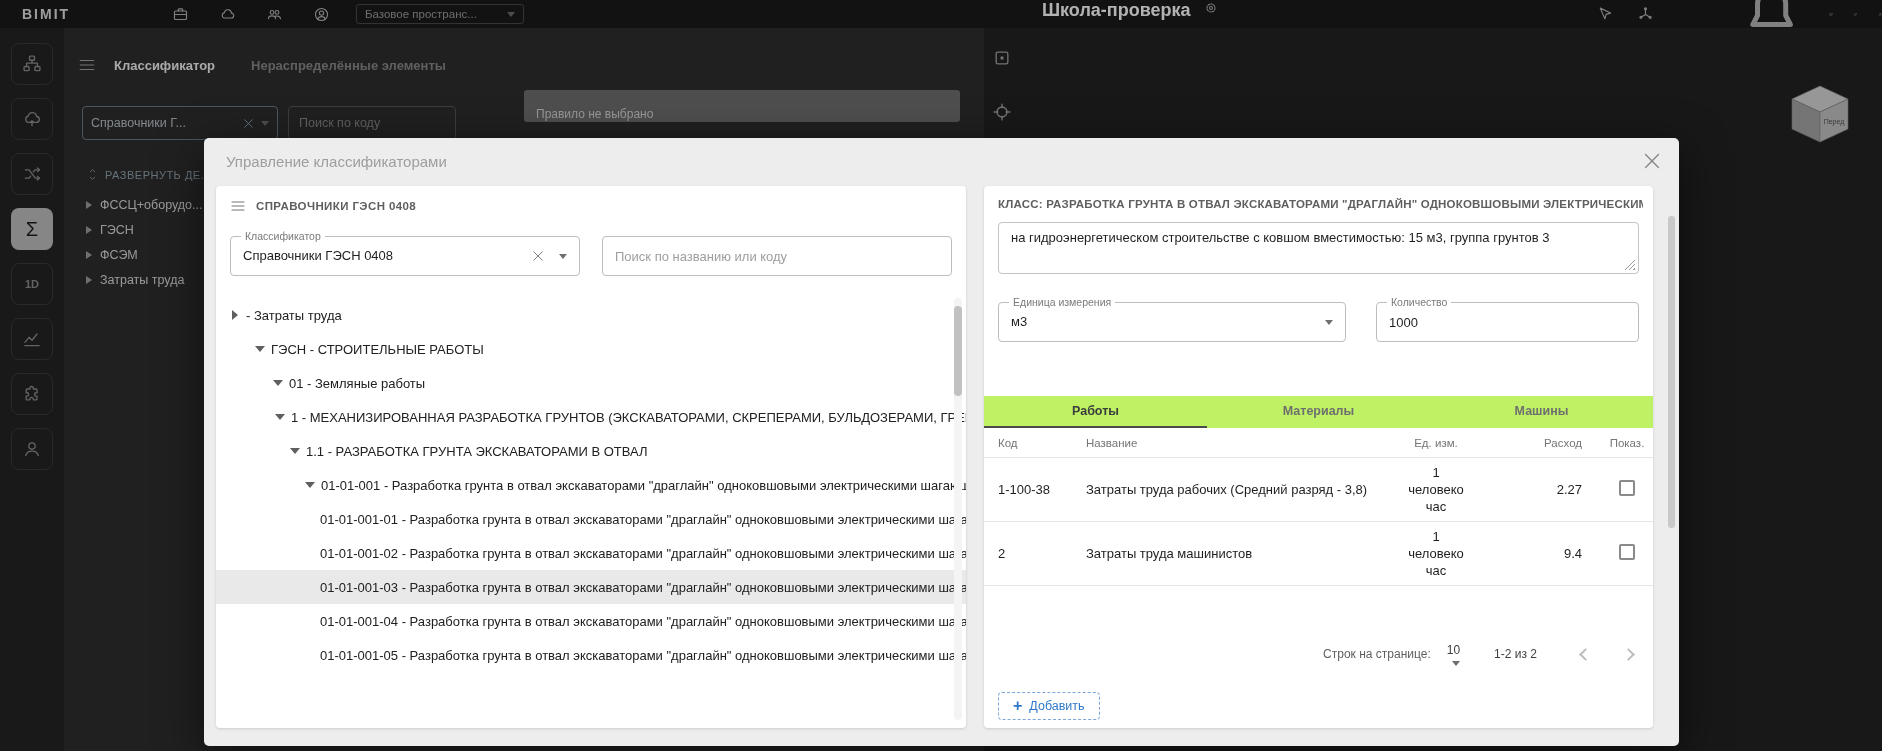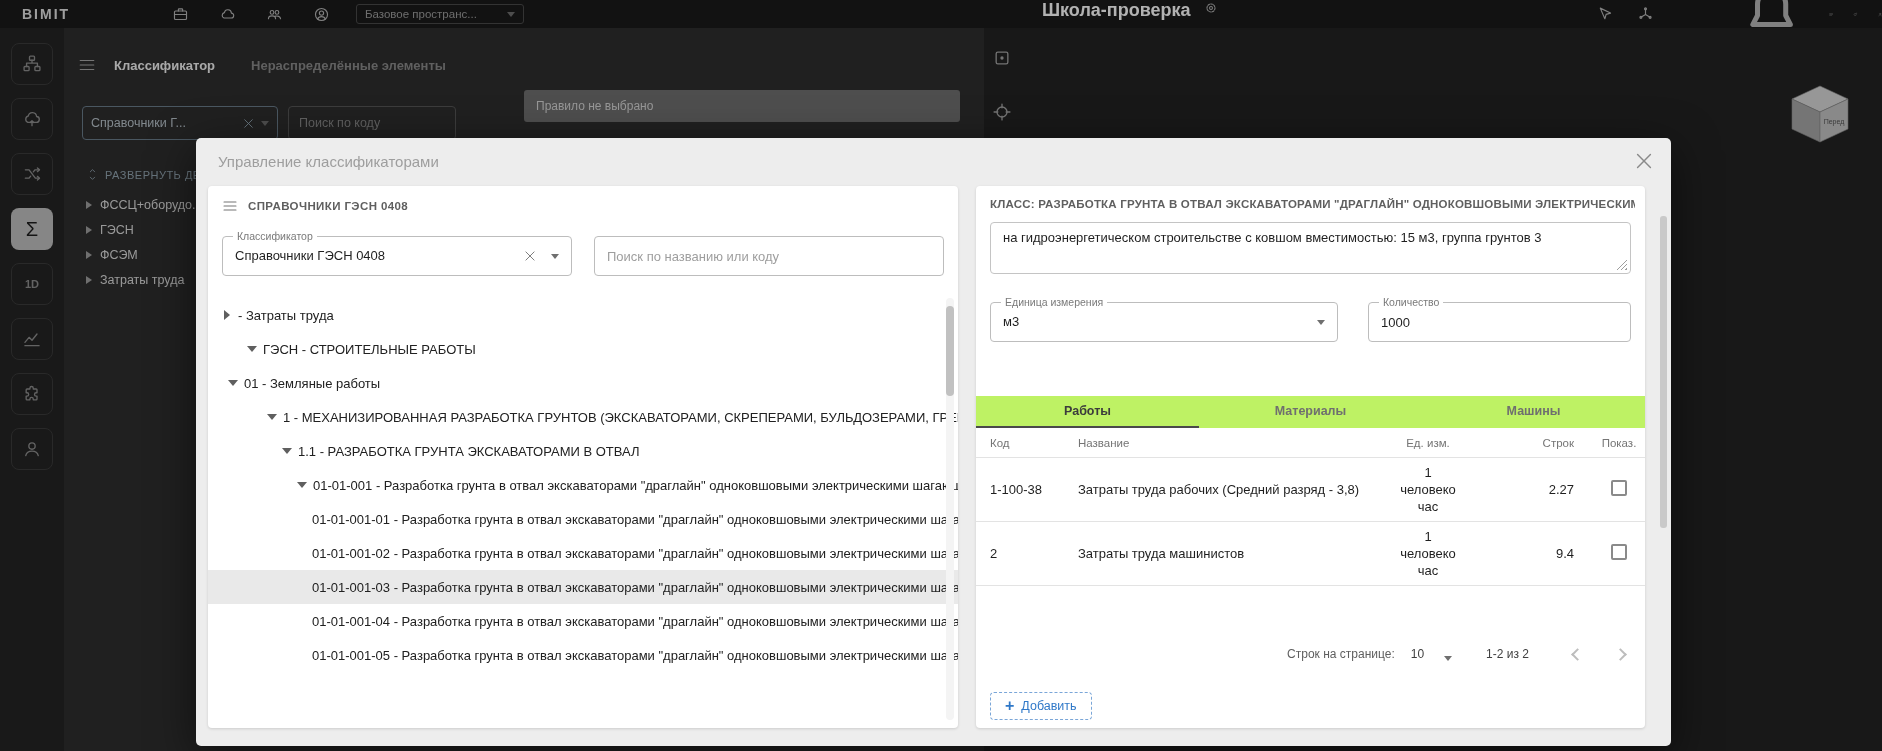--- a/index.html
+++ b/index.html
@@ -34,38 +34,38 @@
   .panel-menu { position:absolute; left:14px; top:28px; width:18px; height:18px; color:#a8a8a8; }
   .bg-tabs { position:absolute; left:50px; top:30px; display:flex; gap:36px; font-size:13px; font-weight:bold; }
   .bg-tab-active { color:#f2f2f2; }
   .bg-tab { color:#8a8a8a; }
   .bg-combo { position:absolute; left:18px; top:78px; width:196px; height:34px; border:1px solid #6b7d8c; border-radius:4px; display:flex; align-items:center; padding:0 8px; color:#b9c3cb; font-size:12.5px; gap:6px; }
   .bg-combo .val { flex:1; white-space:nowrap; overflow:hidden; }
   .bg-combo .xic { width:13px; height:13px; color:#9db1bf; flex:none; }
   .bg-search { position:absolute; left:224px; top:78px; width:168px; height:34px; border:1px solid #565656; border-radius:4px; }
   .bg-search input { width:100%; height:100%; background:transparent; border:none; outline:none; padding:0 10px; font-family:inherit; font-size:12.5px; color:#b8b8b8; }
   .bg-search input::placeholder { color:#8a8a8a; }
-  .rule-bar { position:absolute; left:460px; top:62px; width:436px; height:32px; background:#707070; border-radius:3px; line-height:32px; padding:0 12px; color:#d8d8d8; font-size:12px; }
+  .rule-bar { position:absolute; left:460px; top:62px; width:436px; height:32px; background:#707070; border-radius:3px; line-height:32px; padding:8px 12px; color:#d8d8d8; font-size:12px; }
   .bg-expand { position:absolute; left:22px; top:140px; display:flex; align-items:center; gap:6px; color:#93a5b1; font-size:11px; letter-spacing:.5px; }
   .bg-expand .tb-icon { width:13px; height:13px; }
   .bg-tree { position:absolute; left:14px; top:164px; right:0; }
   .bgrow { height:25px; display:flex; align-items:center; gap:8px; color:#dcdcdc; font-size:12.5px; padding-left:8px; }
   .bgarrow { width:0; height:0; border-top:4.5px solid transparent; border-bottom:4.5px solid transparent; border-left:6px solid #a0a0a0; flex:none; }
 
   
   .viewport { position:absolute; left:984px; top:28px; right:0; bottom:0; background:#232323; }
   .vp-ic1 { position:absolute; left:8px; top:20px; width:20px; height:20px; color:#a5a5a5; }
   .vp-ic2 { position:absolute; left:8px; top:74px; width:20px; height:20px; color:#a5a5a5; }
   .cube { position:absolute; right:26px; top:50px; width:72px; height:72px; }
 
   
   .backdrop { position:absolute; inset:0; background:rgba(0,0,0,.30); z-index:5; }
 
   
-  .modal { position:absolute; left:196px; top:138px; width:1475px; height:608px; background:#ededed; border-radius:5px; box-shadow:0 12px 46px rgba(0,0,0,.55); z-index:10; }
+  .modal { position:absolute; left:204px; top:138px; width:1475px; height:608px; background:#ededed; border-radius:5px; box-shadow:0 12px 46px rgba(0,0,0,.55); z-index:10; }
   .modal-title { position:absolute; left:22px; top:15px; font-size:15px; color:#9e9e9e; }
   .modal-close { position:absolute; right:16px; top:12px; width:22px; height:22px; color:#8a8a8a; }
   .modal-body { position:absolute; left:12px; top:48px; right:26px; bottom:18px; display:flex; gap:18px; }
   .card { background:#ffffff; border-radius:4px; box-shadow:0 1px 3px rgba(0,0,0,.14); position:relative; }
   .left-card { width:750px; flex:none; }
   .right-card { flex:1; }
 
   
   .card-head { position:absolute; left:14px; top:12px; display:flex; align-items:center; gap:10px; color:#5f5f5f; font-size:11.5px; font-weight:bold; letter-spacing:.4px; }
   .card-head .tb-icon { width:16px; height:16px; color:#757575; }
@@ -78,21 +78,21 @@
   .field input { width:100%; height:100%; border:none; outline:none; background:transparent; font-family:inherit; font-size:13px; color:#1f1f1f; padding:0 12px; }
   .field input::placeholder { color:#9e9e9e; }
 
   .tree { position:absolute; left:0; right:0; top:112px; bottom:8px; overflow:hidden; }
   .trow { height:34px; display:flex; align-items:center; font-size:13px; color:#212121; cursor:default; }
   .trow.sel { background:#e9e9e9; }
   .tlabel { white-space:nowrap; overflow:hidden; padding-right:14px; }
   .tw { width:10px; height:10px; margin-right:6px; position:relative; flex:none; }
   .tw.exp::before { content:""; position:absolute; top:2px; left:0; border-left:5px solid transparent; border-right:5px solid transparent; border-top:6px solid #5f5f5f; }
   .tw.col::before { content:""; position:absolute; top:0; left:2px; border-top:5px solid transparent; border-bottom:5px solid transparent; border-left:6px solid #5f5f5f; }
-  .lv0{padding-left:14px}.lv1{padding-left:39px}.lv2{padding-left:20px}.lv3{padding-left:59px}.lv4{padding-left:74px}.lv5{padding-left:89px}.lv6{padding-left:104px}
+  .lv0{padding-left:14px}.lv1{padding-left:39px}.lv2{padding-left:57px}.lv3{padding-left:59px}.lv4{padding-left:74px}.lv5{padding-left:89px}.lv6{padding-left:104px}
   .tree-scroll { position:absolute; right:4px; top:0; bottom:0; width:8px; background:#f4f4f4; border-radius:4px; }
   .tree-scroll .thumb { position:absolute; top:8px; width:8px; height:90px; background:#c1c1c1; border-radius:4px; }
 
   
   .class-head { position:absolute; left:14px; right:10px; top:12px; font-size:11.5px; font-weight:bold; color:#5f5f5f; letter-spacing:.2px; white-space:nowrap; overflow:hidden; }
   .desc-box { position:absolute; left:14px; right:14px; top:36px; height:52px; border:1px solid #c4c4c4; border-radius:4px; padding:6px 12px; font-size:13px; color:#1f1f1f; line-height:17px; overflow:hidden; }
   .resize { position:absolute; right:3px; bottom:3px; width:11px; height:11px; background:repeating-linear-gradient(135deg, transparent 0 2px, #9e9e9e 2px 3px); clip-path:polygon(100% 0, 100% 100%, 0 100%); }
   .fields-row { position:absolute; left:14px; right:14px; top:116px; height:40px; display:flex; gap:30px; }
   .unit-field { flex:none; width:348px; }
   .rtabs { position:absolute; left:0; right:0; top:210px; height:32px; background:#bef264; display:flex; }
@@ -102,21 +102,21 @@
   .tbl-head, .tbl-row { display:grid; grid-template-columns:88px 290px 120px 86px 90px; padding:0 14px; align-items:center; }
   .tbl-head { height:30px; font-size:11.5px; color:#757575; border-bottom:1px solid #e3e3e3; }
   .tbl-row { min-height:64px; font-size:13px; color:#1f1f1f; border-bottom:1px solid #e3e3e3; }
   .c-unit { text-align:center; }
   .c-rate { text-align:right; }
   .c-show { text-align:center; }
   .unit-text { display:inline-block; max-width:64px; text-align:center; line-height:17px; }
   .cb { display:inline-block; width:16px; height:16px; border:2px solid #8a8a8a; border-radius:2px; }
   .pager { position:absolute; right:14px; top:454px; height:28px; display:flex; align-items:center; font-size:12px; color:#5f5f5f; }
   .pager .lbl { margin-right:16px; }
-  .size-sel { display:flex; align-items:flex-end; gap:20px; margin-right:34px; color:#3f3f3f; }
+  .size-sel { display:flex; align-items:flex-end; gap:4px; margin-right:34px; color:#3f3f3f;flex-direction:column; }
   .size-caret { width:0; height:0; border-left:4px solid transparent; border-right:4px solid transparent; border-top:5px solid #6f6f6f; }
   .range { margin-right:44px; color:#3f3f3f; }
   .chev { width:9px; height:9px; border-left:2px solid #bdbdbd; border-bottom:2px solid #bdbdbd; }
   .chev.prev { transform:rotate(45deg); margin-right:34px; }
   .chev.next { transform:rotate(-135deg); margin-right:6px; }
   .add-btn { position:absolute; left:14px; top:506px; height:28px; border:1px dashed #7aa6d8; border-radius:4px; background:#fff; color:#2f78c8; font-family:inherit; font-size:12.5px; display:flex; align-items:center; gap:7px; padding:0 14px; cursor:pointer; }
   .plus { font-size:16px; font-weight:bold; line-height:1; }
   .modal-scroll { position:absolute; top:48px; bottom:18px; right:4px; width:7px; }
   .modal-scroll .thumb { position:absolute; top:30px; width:7px; height:312px; background:#c9c9c9; border-radius:3px; }
 </style>
@@ -447,21 +447,21 @@
       <div class="rtabs">
         <div class="rtab active">Работы</div>
         <div class="rtab">Материалы</div>
         <div class="rtab">Машины</div>
       </div>
       <div class="tbl">
         <div class="tbl-head">
           <span class="c-code">Код</span>
           <span class="c-name">Название</span>
           <span class="c-unit">Ед. изм.</span>
-          <span class="c-rate">Строк</span>
+          <span class="c-rate">Расход</span>
           <span class="c-show">Показ.</span>
         </div>
         <div class="tbl-row">
           <span class="c-code">1-100-38</span>
           <span class="c-name">Затраты труда рабочих (Средний разряд - 3,8)</span>
           <span class="c-unit"><span class="unit-text">1 человеко час</span></span>
           <span class="c-rate">2.27</span>
           <span class="c-show"><span class="cb"></span></span>
         </div>
         <div class="tbl-row">

